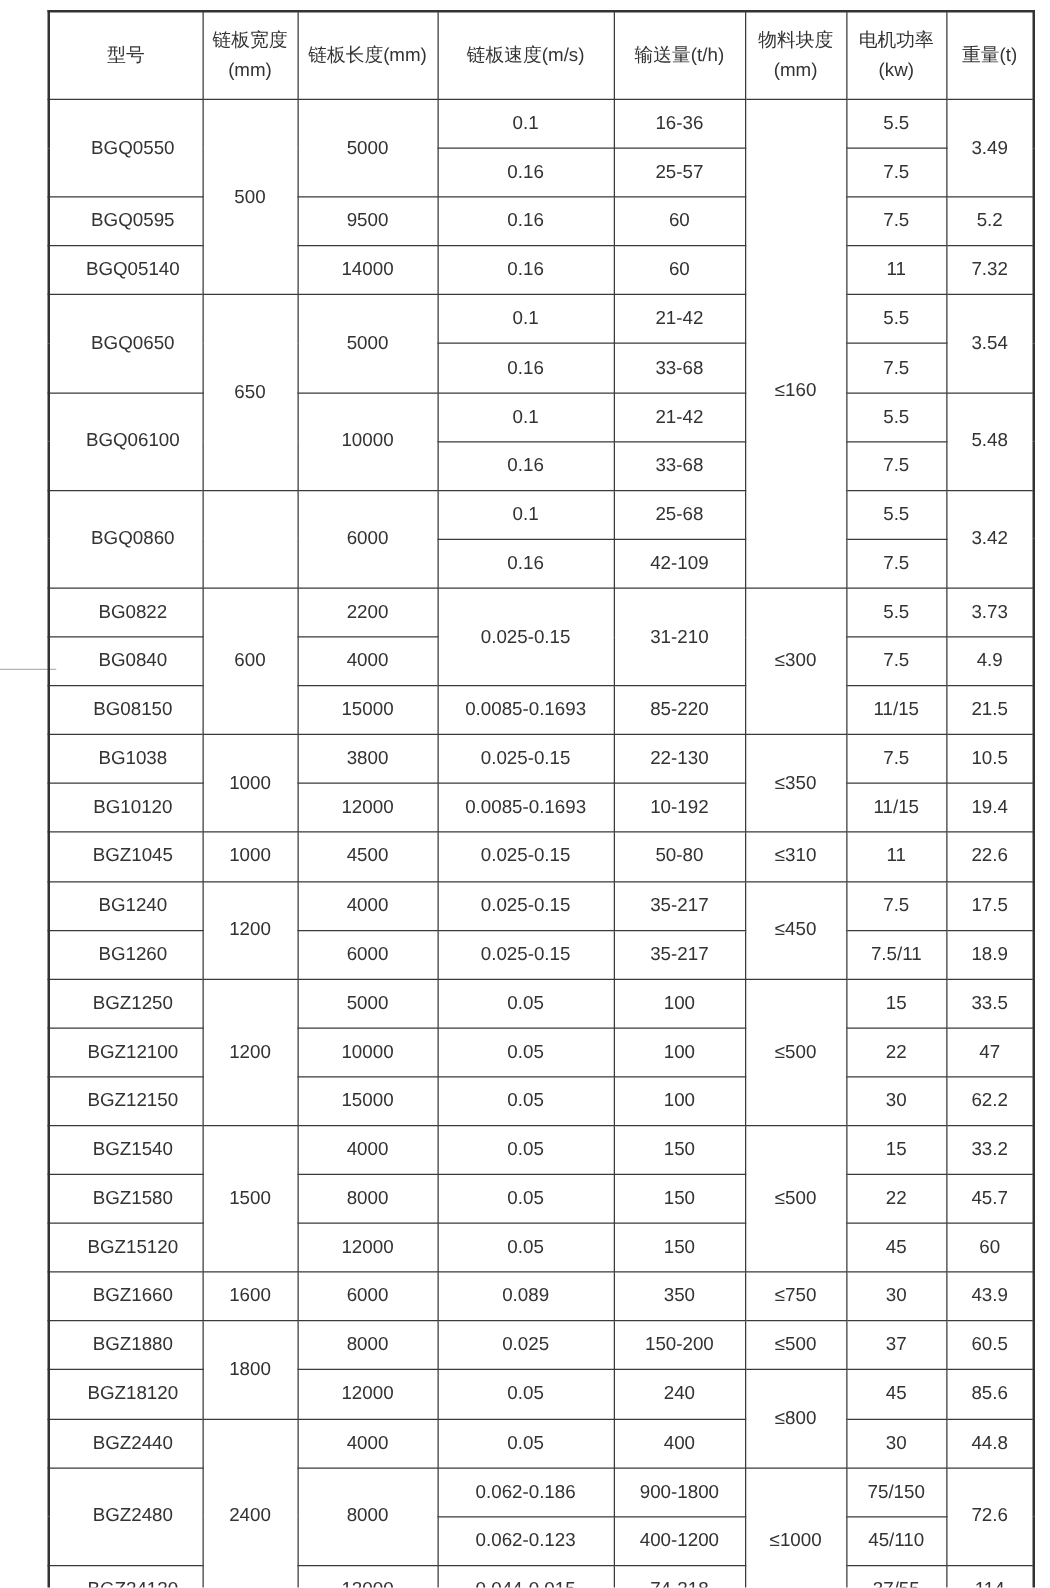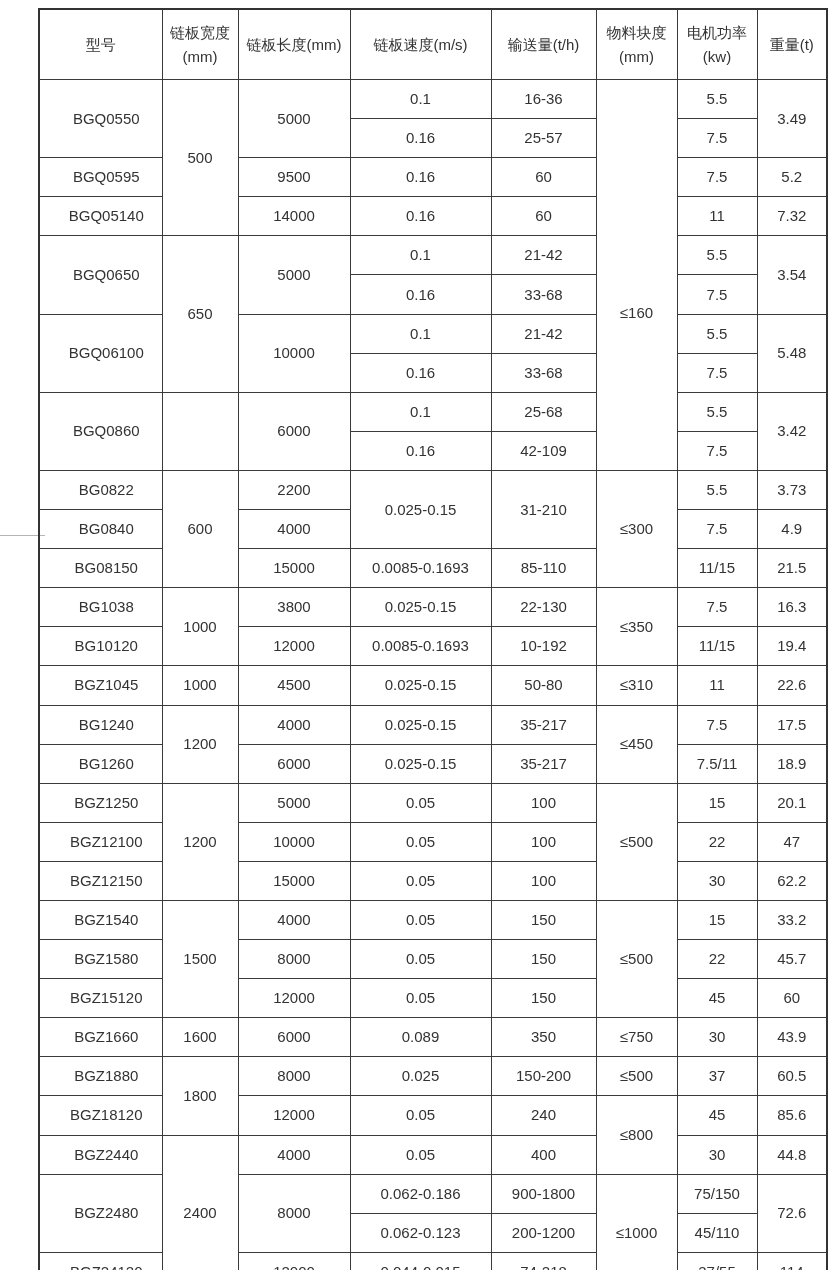--- a/index.html
+++ b/index.html
@@ -179,33 +179,33 @@
         <tr>
           <td class="model">BG0840</td>
           <td>4000</td>
           <td>7.5</td>
           <td>4.9</td>
         </tr>
         <tr>
           <td class="model">BG08150</td>
           <td>15000</td>
           <td>0.0085-0.1693</td>
-          <td>85-110</td>
+          <td>85-220</td>
           <td>11/15</td>
           <td>21.5</td>
         </tr>
         <tr>
           <td class="model">BG1038</td>
           <td rowspan="2">1000</td>
           <td>3800</td>
           <td>0.025-0.15</td>
           <td>22-130</td>
           <td rowspan="2">≤350</td>
           <td>7.5</td>
-          <td>16.3</td>
+          <td>10.5</td>
         </tr>
         <tr>
           <td class="model">BG10120</td>
           <td>12000</td>
           <td>0.0085-0.1693</td>
           <td>10-192</td>
           <td>11/15</td>
           <td>19.4</td>
         </tr>
         <tr>
@@ -237,21 +237,21 @@
           <td>18.9</td>
         </tr>
         <tr>
           <td class="model">BGZ1250</td>
           <td rowspan="3">1200</td>
           <td>5000</td>
           <td>0.05</td>
           <td>100</td>
           <td rowspan="3">≤500</td>
           <td>15</td>
-          <td>20.1</td>
+          <td>33.5</td>
         </tr>
         <tr>
           <td class="model">BGZ12100</td>
           <td>10000</td>
           <td>0.05</td>
           <td>100</td>
           <td>22</td>
           <td>47</td>
         </tr>
         <tr>
@@ -330,21 +330,21 @@
           <td rowspan="2" class="model">BGZ2480</td>
           <td rowspan="2">8000</td>
           <td>0.062-0.186</td>
           <td>900-1800</td>
           <td rowspan="3">≤1000</td>
           <td>75/150</td>
           <td rowspan="2">72.6</td>
         </tr>
         <tr>
           <td>0.062-0.123</td>
-          <td>200-1200</td>
+          <td>400-1200</td>
           <td>45/110</td>
         </tr>
         <tr>
           <td class="model">BGZ24120</td>
           <td>12000</td>
           <td>0.044-0.015</td>
           <td>74-218</td>
           <td>37/55</td>
           <td>114</td>
         </tr>

